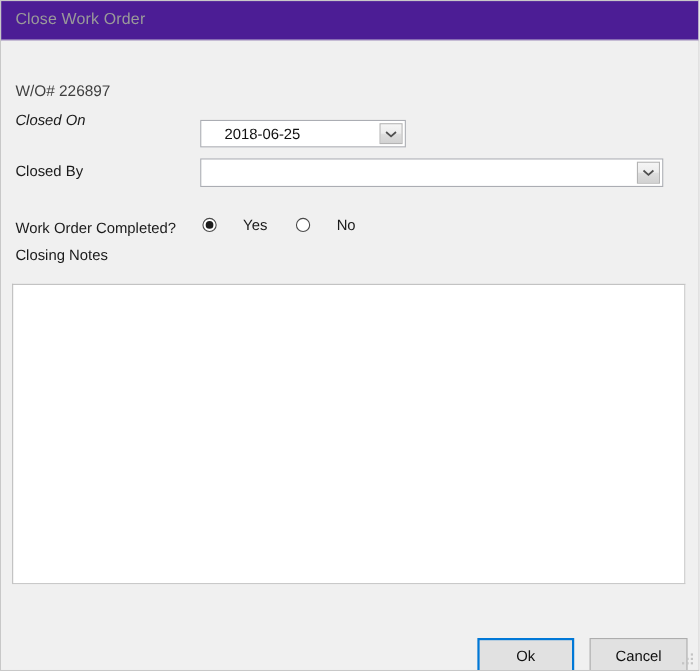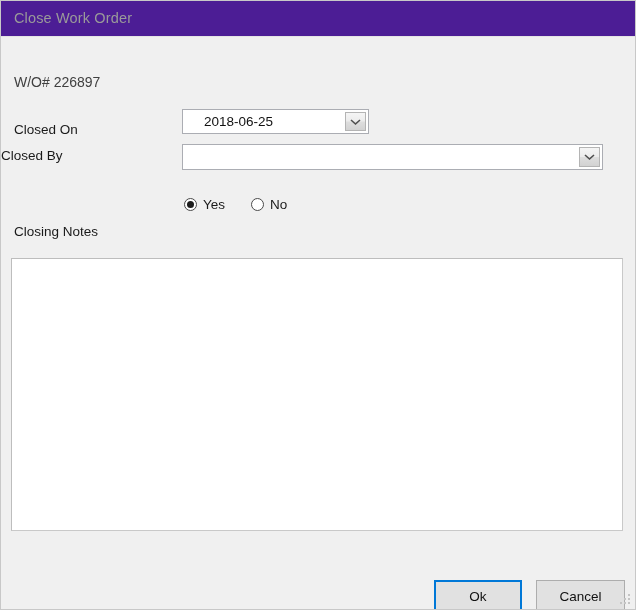--- a/index.html
+++ b/index.html
@@ -65,22 +65,22 @@
   }
 
   
   .field-label {
     position: absolute;
     font-size: 13.5px;
     color: #1a1a1a;
     white-space: nowrap;
   }
 
-  #label-closed-on { left: 13px; top: 84px; }
-  #label-closed-by { left: 0; top: 110px; }
+  #label-closed-on { left: 13px; top: 64px; font-style: italic; }
+  #label-closed-by { left: 13px; top: 110px; }
   #label-completed { left: 13px; top: 162px; }
   #label-closing-notes { left: 13px; top: 186px; }
 
   
   .combobox {
     position: absolute;
     box-sizing: border-box;
     background: #ffffff;
     border: 1px solid #abadb3;
     height: 25px;
@@ -128,21 +128,21 @@
     position: absolute;
     left: 183px;
     top: 159px;
     display: flex;
     align-items: center;
     gap: 26px;
   }
   .radio-option {
     display: flex;
     align-items: center;
-    gap: 6px;
+    gap: 24px;
     white-space: nowrap;
   }
   .radio-dot {
     position: relative;
     width: 13px;
     height: 13px;
     border-radius: 50%;
     box-sizing: border-box;
     border: 1px solid #4a4a4a;
     background: #ffffff;
@@ -251,20 +251,21 @@
     <div class="field-label" id="label-closed-by">Closed By</div>
     <div class="combobox" id="combo-closed-by">
       <div class="cb-value"></div>
       <div class="cb-arrow">
         <svg width="11" height="8" viewBox="0 0 11 8" aria-hidden="true">
           <path d="M1 2 L5.5 6 L10 2" fill="none" stroke="#4f4f4f" stroke-width="1.6"></path>
         </svg>
       </div>
     </div>
 
+    <div class="field-label" id="label-completed">Work Order Completed?</div>
     <div id="radio-group">
       <div class="radio-option">
         <span class="radio-dot checked"></span>
         <span class="radio-label">Yes</span>
       </div>
       <div class="radio-option">
         <span class="radio-dot"></span>
         <span class="radio-label">No</span>
       </div>
     </div>

